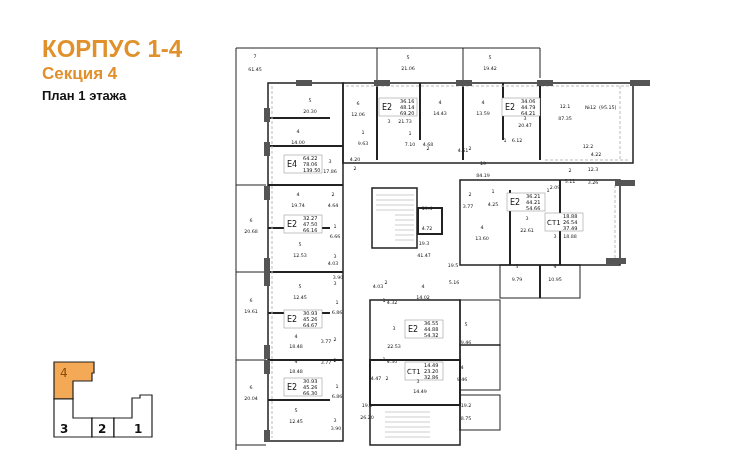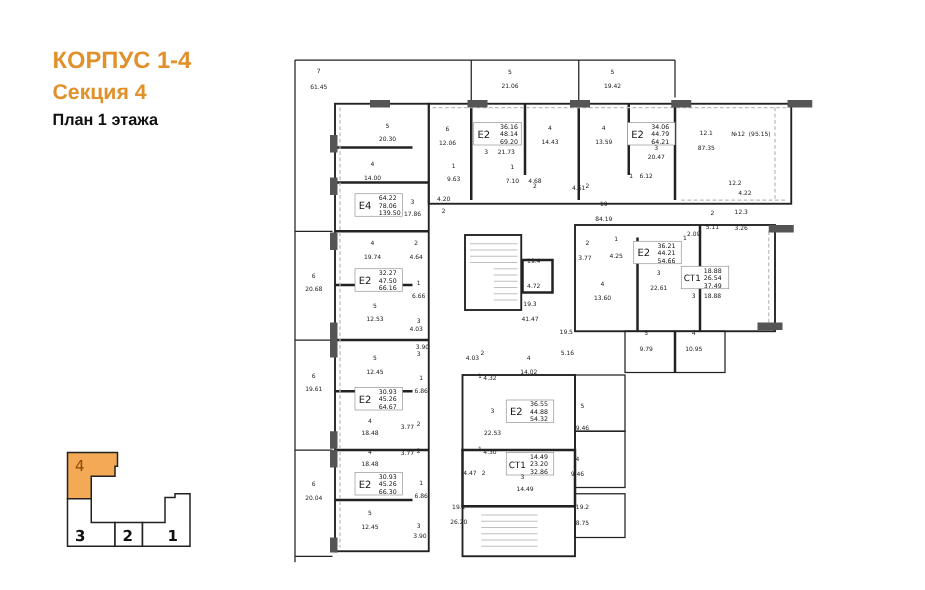--- a/index.html
+++ b/index.html
@@ -1,17 +1,17 @@
 <!DOCTYPE html>
 <html><head>
 <meta charset="utf-8">
 <style>
   html,body{margin:0;padding:0;background:#fff;}
   body{width:740px;height:472px;position:relative;overflow:hidden;font-family:"DejaVu Sans","Liberation Sans",sans-serif;}
-  .title{position:absolute;left:42px;top:38px;color:#e0912b;font-weight:bold;font-size:19px;line-height:22px;font-family:"Liberation Sans",sans-serif;}
+  .title{position:absolute;left:42px;top:38px;color:#e0912b;font-weight:bold;font-size:24px;line-height:22px;font-family:"Liberation Sans",sans-serif;}
   .subtitle{position:absolute;left:42px;top:64px;color:#e0912b;font-weight:bold;font-size:17px;line-height:20px;font-family:"Liberation Sans",sans-serif;text-align:center;}
   .plan-title{position:absolute;left:42px;top:88px;color:#111;font-weight:bold;font-size:13px;line-height:16px;font-family:"Liberation Sans",sans-serif;text-align:center;}
   .keymap{position:absolute;left:52px;top:360px;width:110px;height:80px;}
   .plan{position:absolute;left:230px;top:40px;width:420px;height:410px;}
   svg text{font-family:"DejaVu Sans","Liberation Sans",sans-serif;}
 </style>
 </head>
 <body>
 
 <div class="title">КОРПУС 1-4</div>

